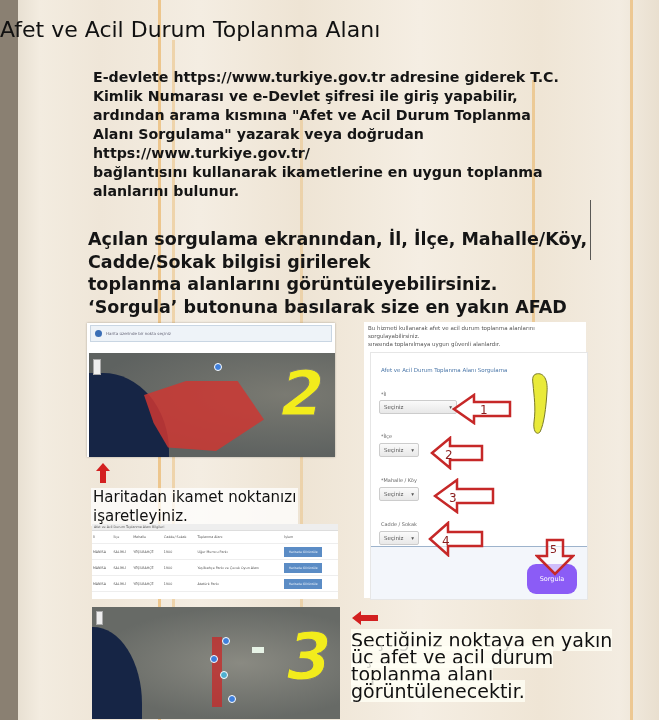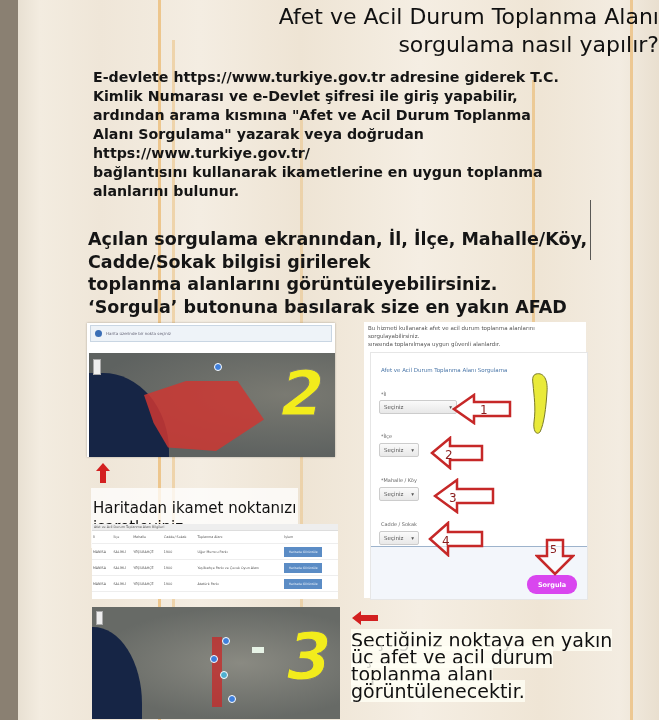--- a/index.html
+++ b/index.html
@@ -2,44 +2,44 @@
 <html><head>
 <meta charset="utf-8">
 <style>
   html,body{margin:0;padding:0;}
   body{width:659px;height:720px;overflow:hidden;position:relative;font-family:"DejaVu Sans",sans-serif;color:#111;
     background:#efe6d6;}
   .bg{position:absolute;inset:0;
     background:
       linear-gradient(90deg,#8a8072 0,#8a8072 18px,#e8e0d2 18px,#f3ece0 40px,#efe6d8 100px,#f4ede2 200px,#eee4d4 300px,#f5eee3 420px,#efe5d5 540px,#f3ece1 620px,#e9dfcf 659px);}
   .streak{position:absolute;width:3px;background:#e9a84a;opacity:.55;}
-  .title{position:absolute;left:0;right:0;top:3px;text-align:right;font-size:22px;line-height:28px;color:#111;}
+  .title{position:absolute;left:0;right:0;top:16px;text-align:left;font-size:22px;line-height:28px;color:#111;}
   .p1{position:absolute;left:93px;top:68px;width:480px;font-size:14.2px;line-height:19px;font-weight:bold;color:#151515;}
   .p2{position:absolute;left:88px;top:228px;width:500px;font-size:17.5px;line-height:22.5px;font-weight:bold;color:#151515;}
   
   .shot1{position:absolute;left:87px;top:323px;width:248px;height:134px;background:#fff;box-shadow:0 0 2px rgba(0,0,0,.3);}
   .shot1 .info{height:15px;margin:2px 3px;background:#eef3f8;border:1px solid #c9d6e3;display:flex;align-items:center;font-size:4px;color:#667;}
   .shot1 .info .dot{width:7px;height:7px;border-radius:50%;background:#3b6fb6;margin:0 4px;}
   .map1{position:absolute;left:2px;top:30px;width:246px;height:104px;overflow:hidden;background:
       radial-gradient(ellipse at 80% 40%,#7a7a72,#5e6260 70%);}
   .sea{position:absolute;background:#162545;}
   .redzone{position:absolute;background:rgba(205,55,50,.85);}
   
   .form{position:absolute;left:364px;top:322px;width:222px;height:276px;background:#fff;}
   .form .intro{font-size:5.5px;line-height:8px;color:#555;margin:2px 0 0 4px;}
   .form .card{position:absolute;left:6px;top:30px;width:216px;height:246px;border:1px solid #e6e6e6;background:#fff;}
   .form .card .ctitle{font-size:5.5px;color:#4a76a8;margin:14px 0 0 10px;}
   .flabel{position:absolute;left:10px;font-size:5px;color:#666;}
   .fsel{position:absolute;left:8px;height:14px;border:1px solid #ccc;border-radius:2px;background:linear-gradient(#fafafa,#e8e8e8);font-size:5.5px;color:#555;display:flex;align-items:center;justify-content:space-between;padding:0 4px;box-sizing:border-box;}
   .form .foot{position:absolute;left:0;right:0;bottom:0;height:52px;background:#f3f6fb;border-top:1px solid #9db3cc;}
-  .sorgula{position:absolute;right:10px;bottom:5px;width:50px;height:19px;border-radius:9px;background:#d946ef;color:#fff;font-size:6.5px;display:flex;align-items:center;justify-content:center;font-weight:bold;}
+  .sorgula{position:absolute;right:10px;bottom:5px;width:50px;height:30px;border-radius:9px;background:#8b5cf6;color:#fff;font-size:6.5px;display:flex;align-items:center;justify-content:center;}
   .arrow{position:absolute;}
   .arrow svg{display:block;}
   
-  .cap1{position:absolute;left:91px;top:488px;font-size:15px;line-height:19px;color:#111;background:rgba(255,255,255,.75);padding:11px 2px;}
+  .cap1{position:absolute;left:91px;top:488px;font-size:15px;line-height:19px;color:#111;background:rgba(255,255,255,.75);padding:0 2px;}
   .up-arrow{position:absolute;left:96px;top:463px;}
   
   .tbl{position:absolute;left:92px;top:524px;width:246px;height:75px;background:#fff;font-size:3.3px;color:#555;}
   .tbl .thead-title{height:6px;background:#eee;border-bottom:1px solid #ddd;padding-left:2px;line-height:6px;}
   .tbl table{border-collapse:collapse;width:100%;}
   .tbl td,.tbl th{font-weight:normal;text-align:left;padding:1px 1px;height:13px;border-bottom:1px solid #eee;}
   .tbl th{height:10px;}
   .tbtn{background:#5b8cc5;color:#e8f0fa;width:38px;height:10px;font-size:3px;display:flex;align-items:center;justify-content:center;}
   
   .map2{position:absolute;left:92px;top:607px;width:248px;height:112px;overflow:hidden;background:radial-gradient(ellipse at 60% 50%,#8a8a82,#676a66 70%);}
@@ -53,21 +53,20 @@
 <div class="bg"></div>
 <div class="streak" style="left:158px;top:0;height:720px;"></div>
 <div class="streak" style="left:172px;top:40px;height:600px;opacity:.35"></div>
 <div class="streak" style="left:300px;top:120px;height:500px;opacity:.3"></div>
 <div class="streak" style="left:532px;top:80px;height:520px;opacity:.45"></div>
 <div class="streak" style="left:630px;top:0;height:720px;opacity:.5"></div>
 <div class="streak" style="left:590px;top:200px;height:2px;width:1px;background:#333;height:60px;opacity:.8"></div>
 
 <div class="title">
   <div>Afet ve Acil Durum Toplanma Alanı</div>
-  <div>sorgulama nasıl yapılır?</div>
 </div>
 
 <div class="p1">
   <div>E-devlete https://www.turkiye.gov.tr adresine giderek T.C.</div>
   <div>Kimlik Numarası ve e-Devlet şifresi ile giriş yapabilir,</div>
   <div>ardından arama kısmına "Afet ve Acil Durum Toplanma</div>
   <div>Alanı Sorgulama" yazarak veya doğrudan</div>
   <div>https://www.turkiye.gov.tr/</div>
   <div>bağlantısını kullanarak ikametlerine en uygun toplanma</div>
   <div>alanlarını bulunur.</div>

